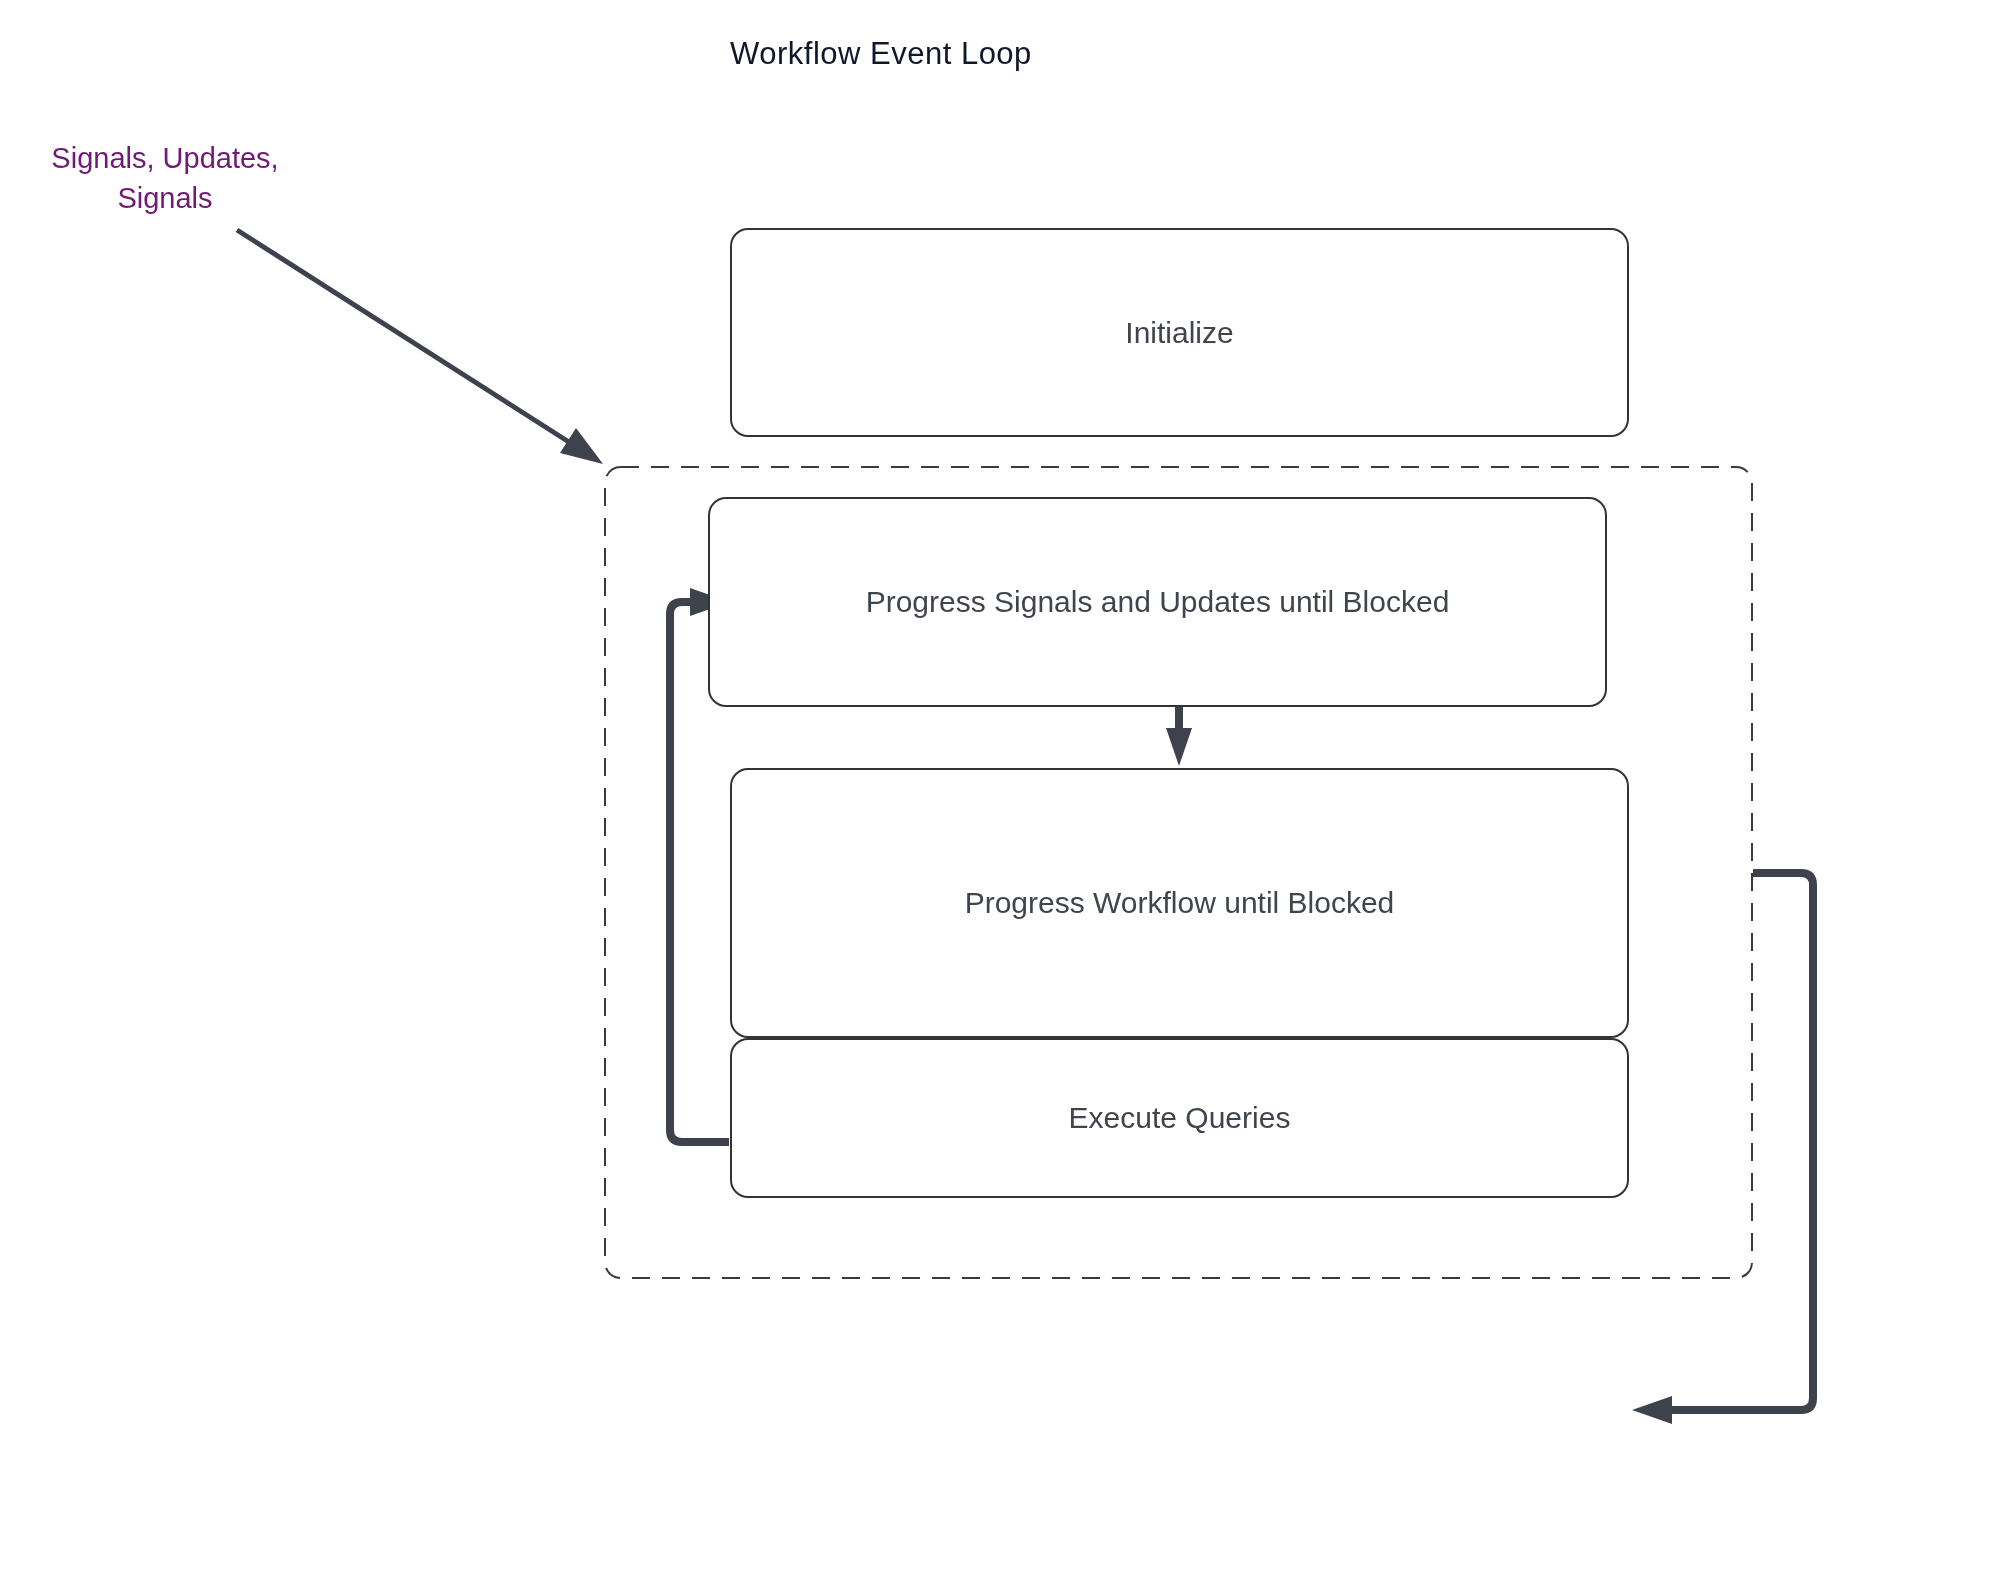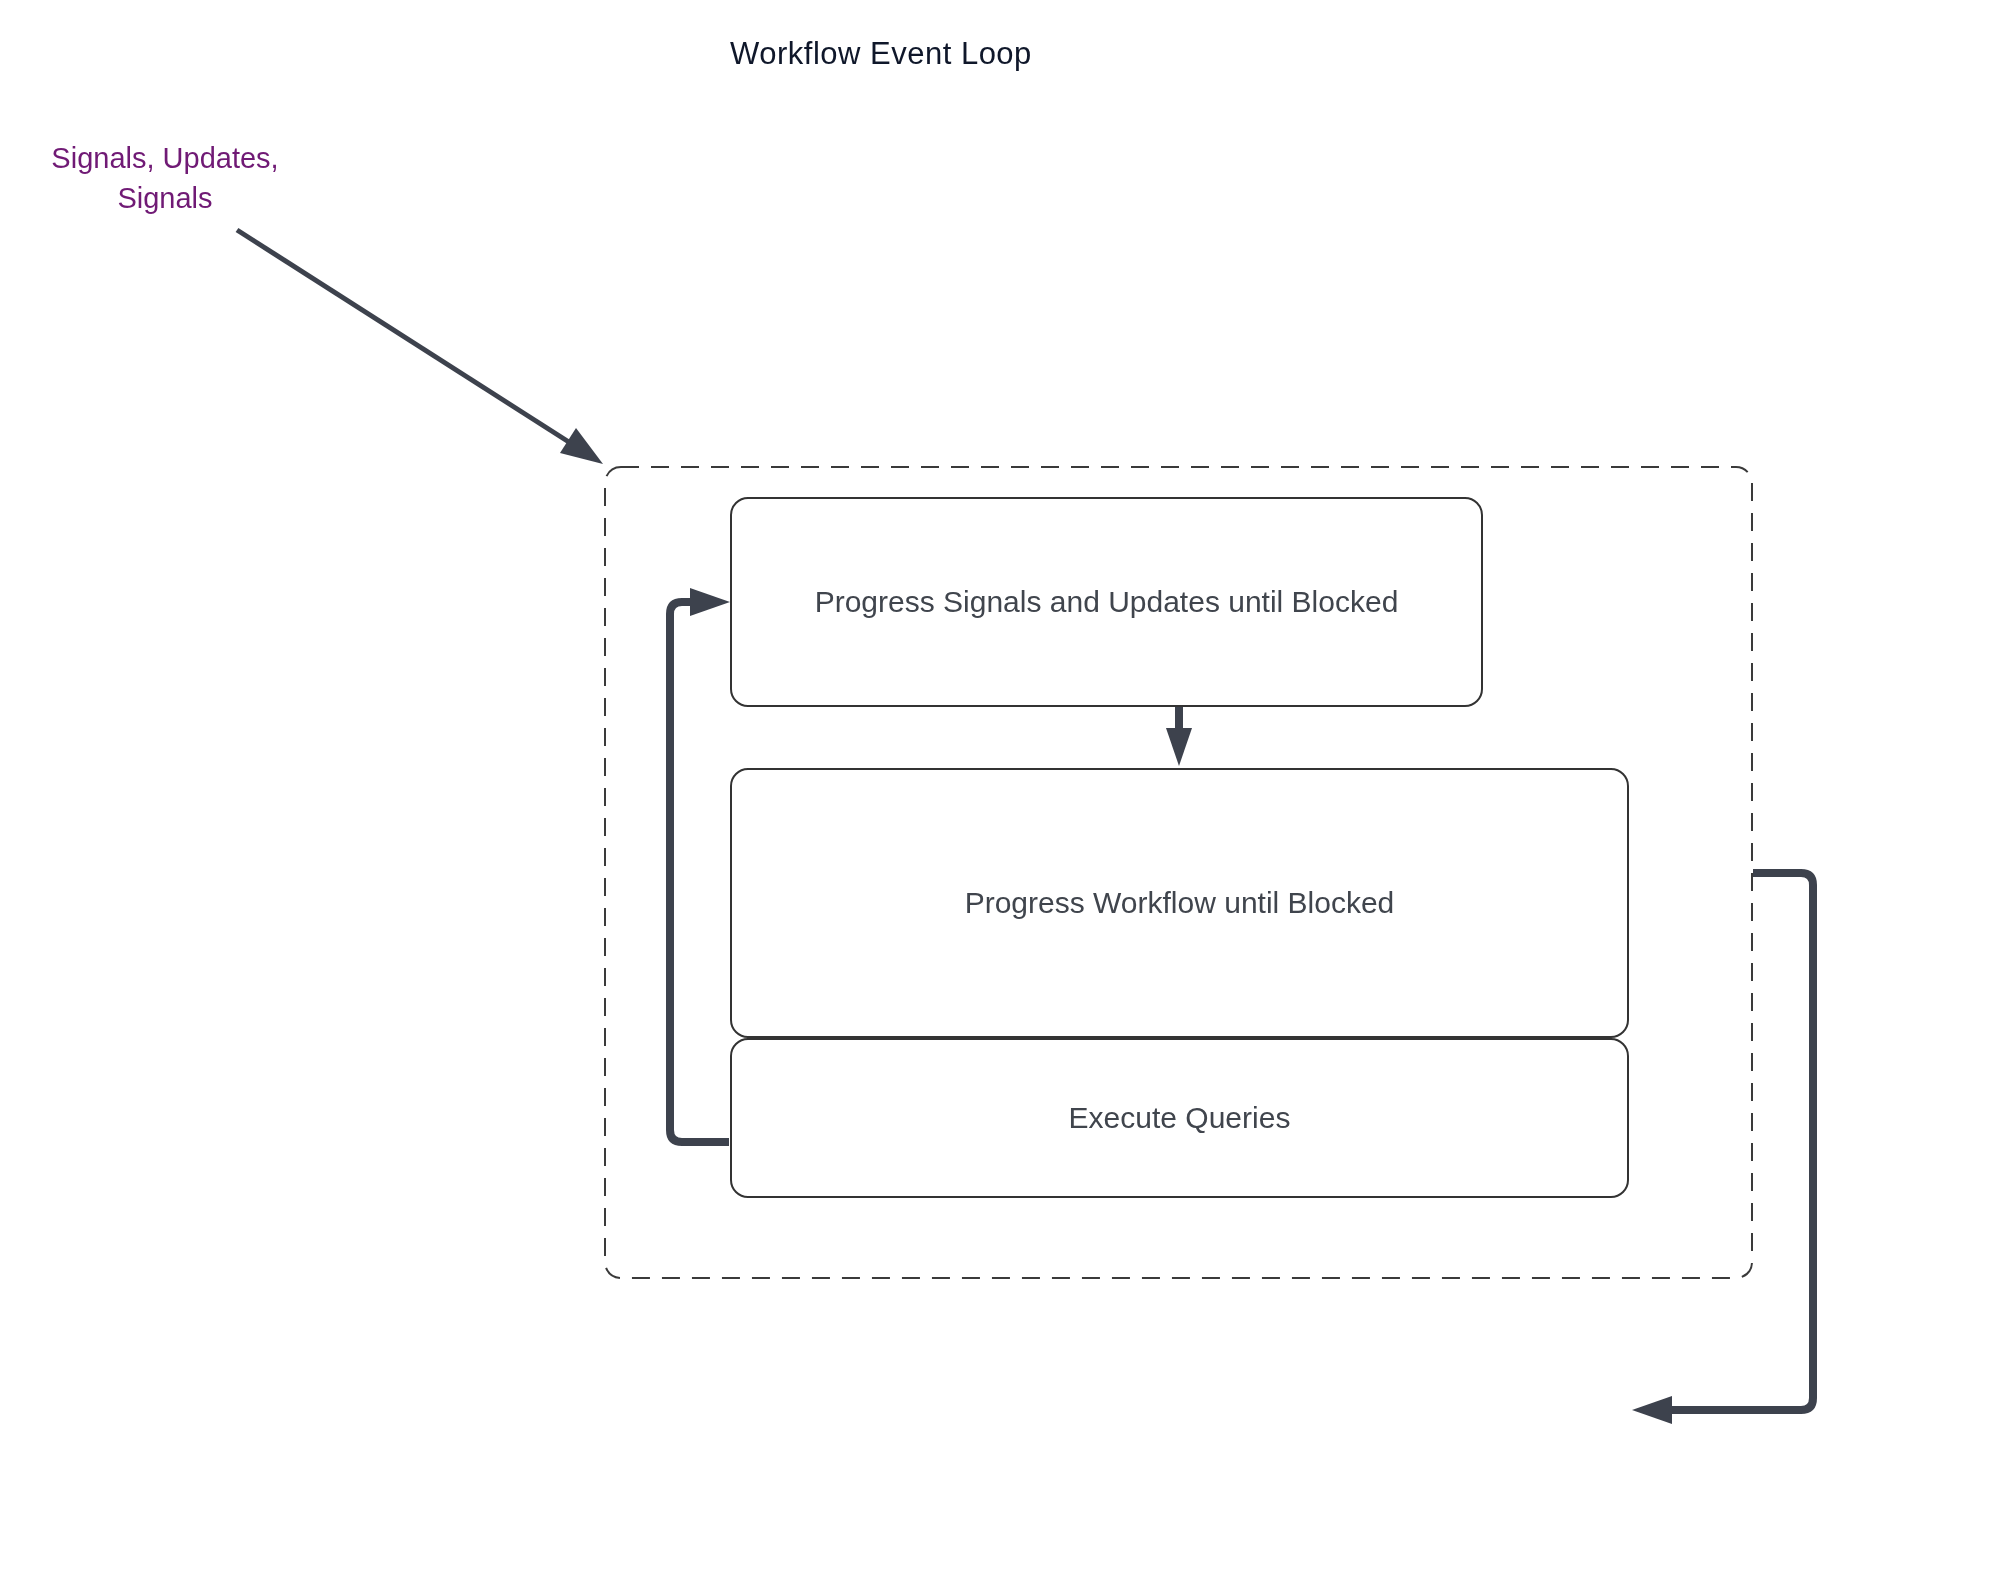--- a/index.html
+++ b/index.html
@@ -44,21 +44,21 @@
     border-radius: 18px;
     display: flex;
     align-items: center;
     justify-content: center;
     text-align: center;
     font-size: 30px;
     color: #40454d;
     padding: 0 30px;
   }
   .node-initialize        { left: 730px; top: 228px;  width: 899px; height: 209px; }
-  .node-progress-signals  { left: 730px; top: 497px;  width: 753px; height: 210px; }
+  .node-progress-signals  { left: 708px; top: 497px;  width: 899px; height: 210px; }
   .node-progress-workflow { left: 730px; top: 768px;  width: 899px; height: 270px; }
   .node-execute-queries   { left: 730px; top: 1038px; width: 899px; height: 160px; }
   .node-complete          { left: 730px; top: 1307px; width: 899px; height: 208px; }
   svg.connector-layer {
     position: absolute;
     left: 0;
     top: 0;
     width: 2006px;
     height: 1576px;
     pointer-events: none;
@@ -99,20 +99,23 @@
       <path d="M 729 1142 L 682 1142 Q 670 1142 670 1130 L 670 614 Q 670 602 682 602 L 694 602" fill="none" stroke="#3d424d" stroke-width="8"></path>
       <polygon points="730,602 690,588 690,616" fill="#3d424d"></polygon>
     </g>
 
     <g>
       <path d="M 1753 873 L 1801 873 Q 1813 873 1813 885 L 1813 1398 Q 1813 1410 1801 1410 L 1670 1410" fill="none" stroke="#3d424d" stroke-width="8"></path>
       <polygon points="1632,1410 1672,1396 1672,1424" fill="#3d424d"></polygon>
     </g>
   </svg>
 
+  <div class="node node-initialize">
+    <span>Initialize</span>
+  </div>
 
   <div class="node node-progress-signals">
     <span>Progress Signals and Updates until Blocked</span>
   </div>
 
   <div class="node node-progress-workflow">
     <span>Progress Workflow until Blocked</span>
   </div>
 
   <div class="node node-execute-queries">

